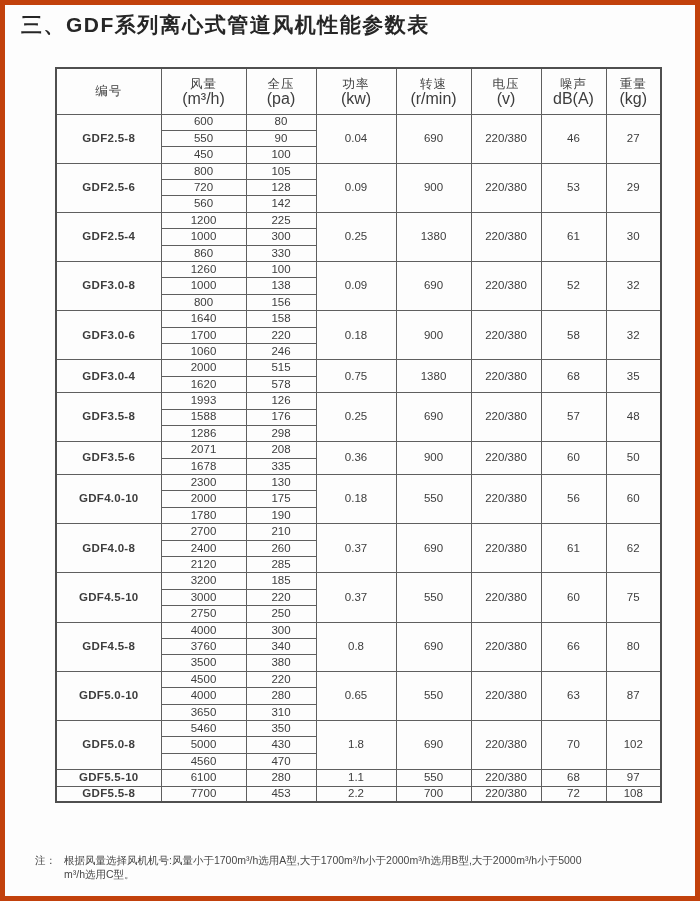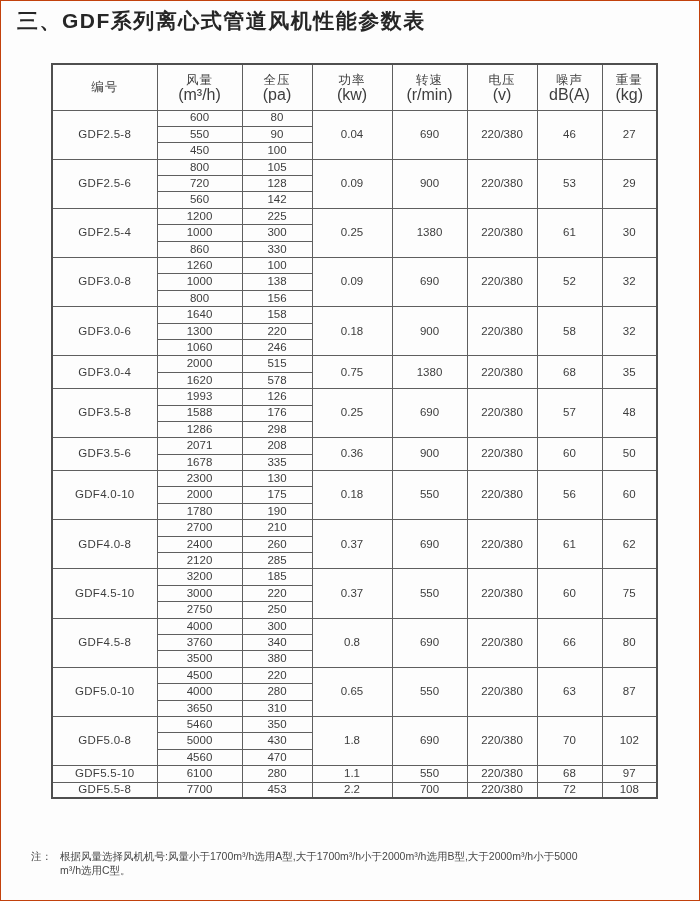--- a/index.html
+++ b/index.html
@@ -7,21 +7,21 @@
   body {
     width: 700px; height: 901px;
     background: #ffffff;
     font-family: "Liberation Sans", "DejaVu Sans", sans-serif;
     color: #3a3a3a;
   }
   .page {
     position: relative;
     width: 700px; height: 901px;
     background: #fdfdfd;
-    border: 1px solid #c2410c;
+    border: 5px solid #c2410c;
     overflow: hidden;
   }
   .title {
     position: absolute;
     left: 16px; top: 6px;
     margin: 0;
     font-size: 21px;
     font-weight: bold;
     letter-spacing: 1.5px;
     color: #262626;
@@ -49,21 +49,21 @@
     font-weight: normal;
     background: #fdfdfd;
   }
   .hdr-main { font-size: 12.5px; line-height: 14px; letter-spacing: 1px; }
   .hdr-unit { font-size: 16px; line-height: 12px; margin-top: 2px; letter-spacing: 0; }
   .spec-table tbody td {
     height: 16.4px;
     font-size: 11.5px;
     line-height: 1;
   }
-  .cell-model { letter-spacing: 0.3px; }
+  .cell-model { letter-spacing: 0.3px; font-weight: bold; }
   .footnote {
     position: absolute;
     left: 30px; top: 849px;
     width: 660px;
     display: flex;
     gap: 8px;
     font-size: 10.5px;
     line-height: 13.5px;
     color: #474747;
   }
@@ -200,21 +200,21 @@
           <td rowspan="3" class="cell-model">GDF3.0-6</td>
           <td>1640</td>
           <td>158</td>
           <td rowspan="3">0.18</td>
           <td rowspan="3">900</td>
           <td rowspan="3">220/380</td>
           <td rowspan="3">58</td>
           <td rowspan="3">32</td>
         </tr>
         <tr>
-          <td>1300</td>
+          <td>1700</td>
           <td>220</td>
         </tr>
         <tr>
           <td>1060</td>
           <td>246</td>
         </tr>
         <tr>
           <td rowspan="2" class="cell-model">GDF3.0-4</td>
           <td>2000</td>
           <td>515</td>

